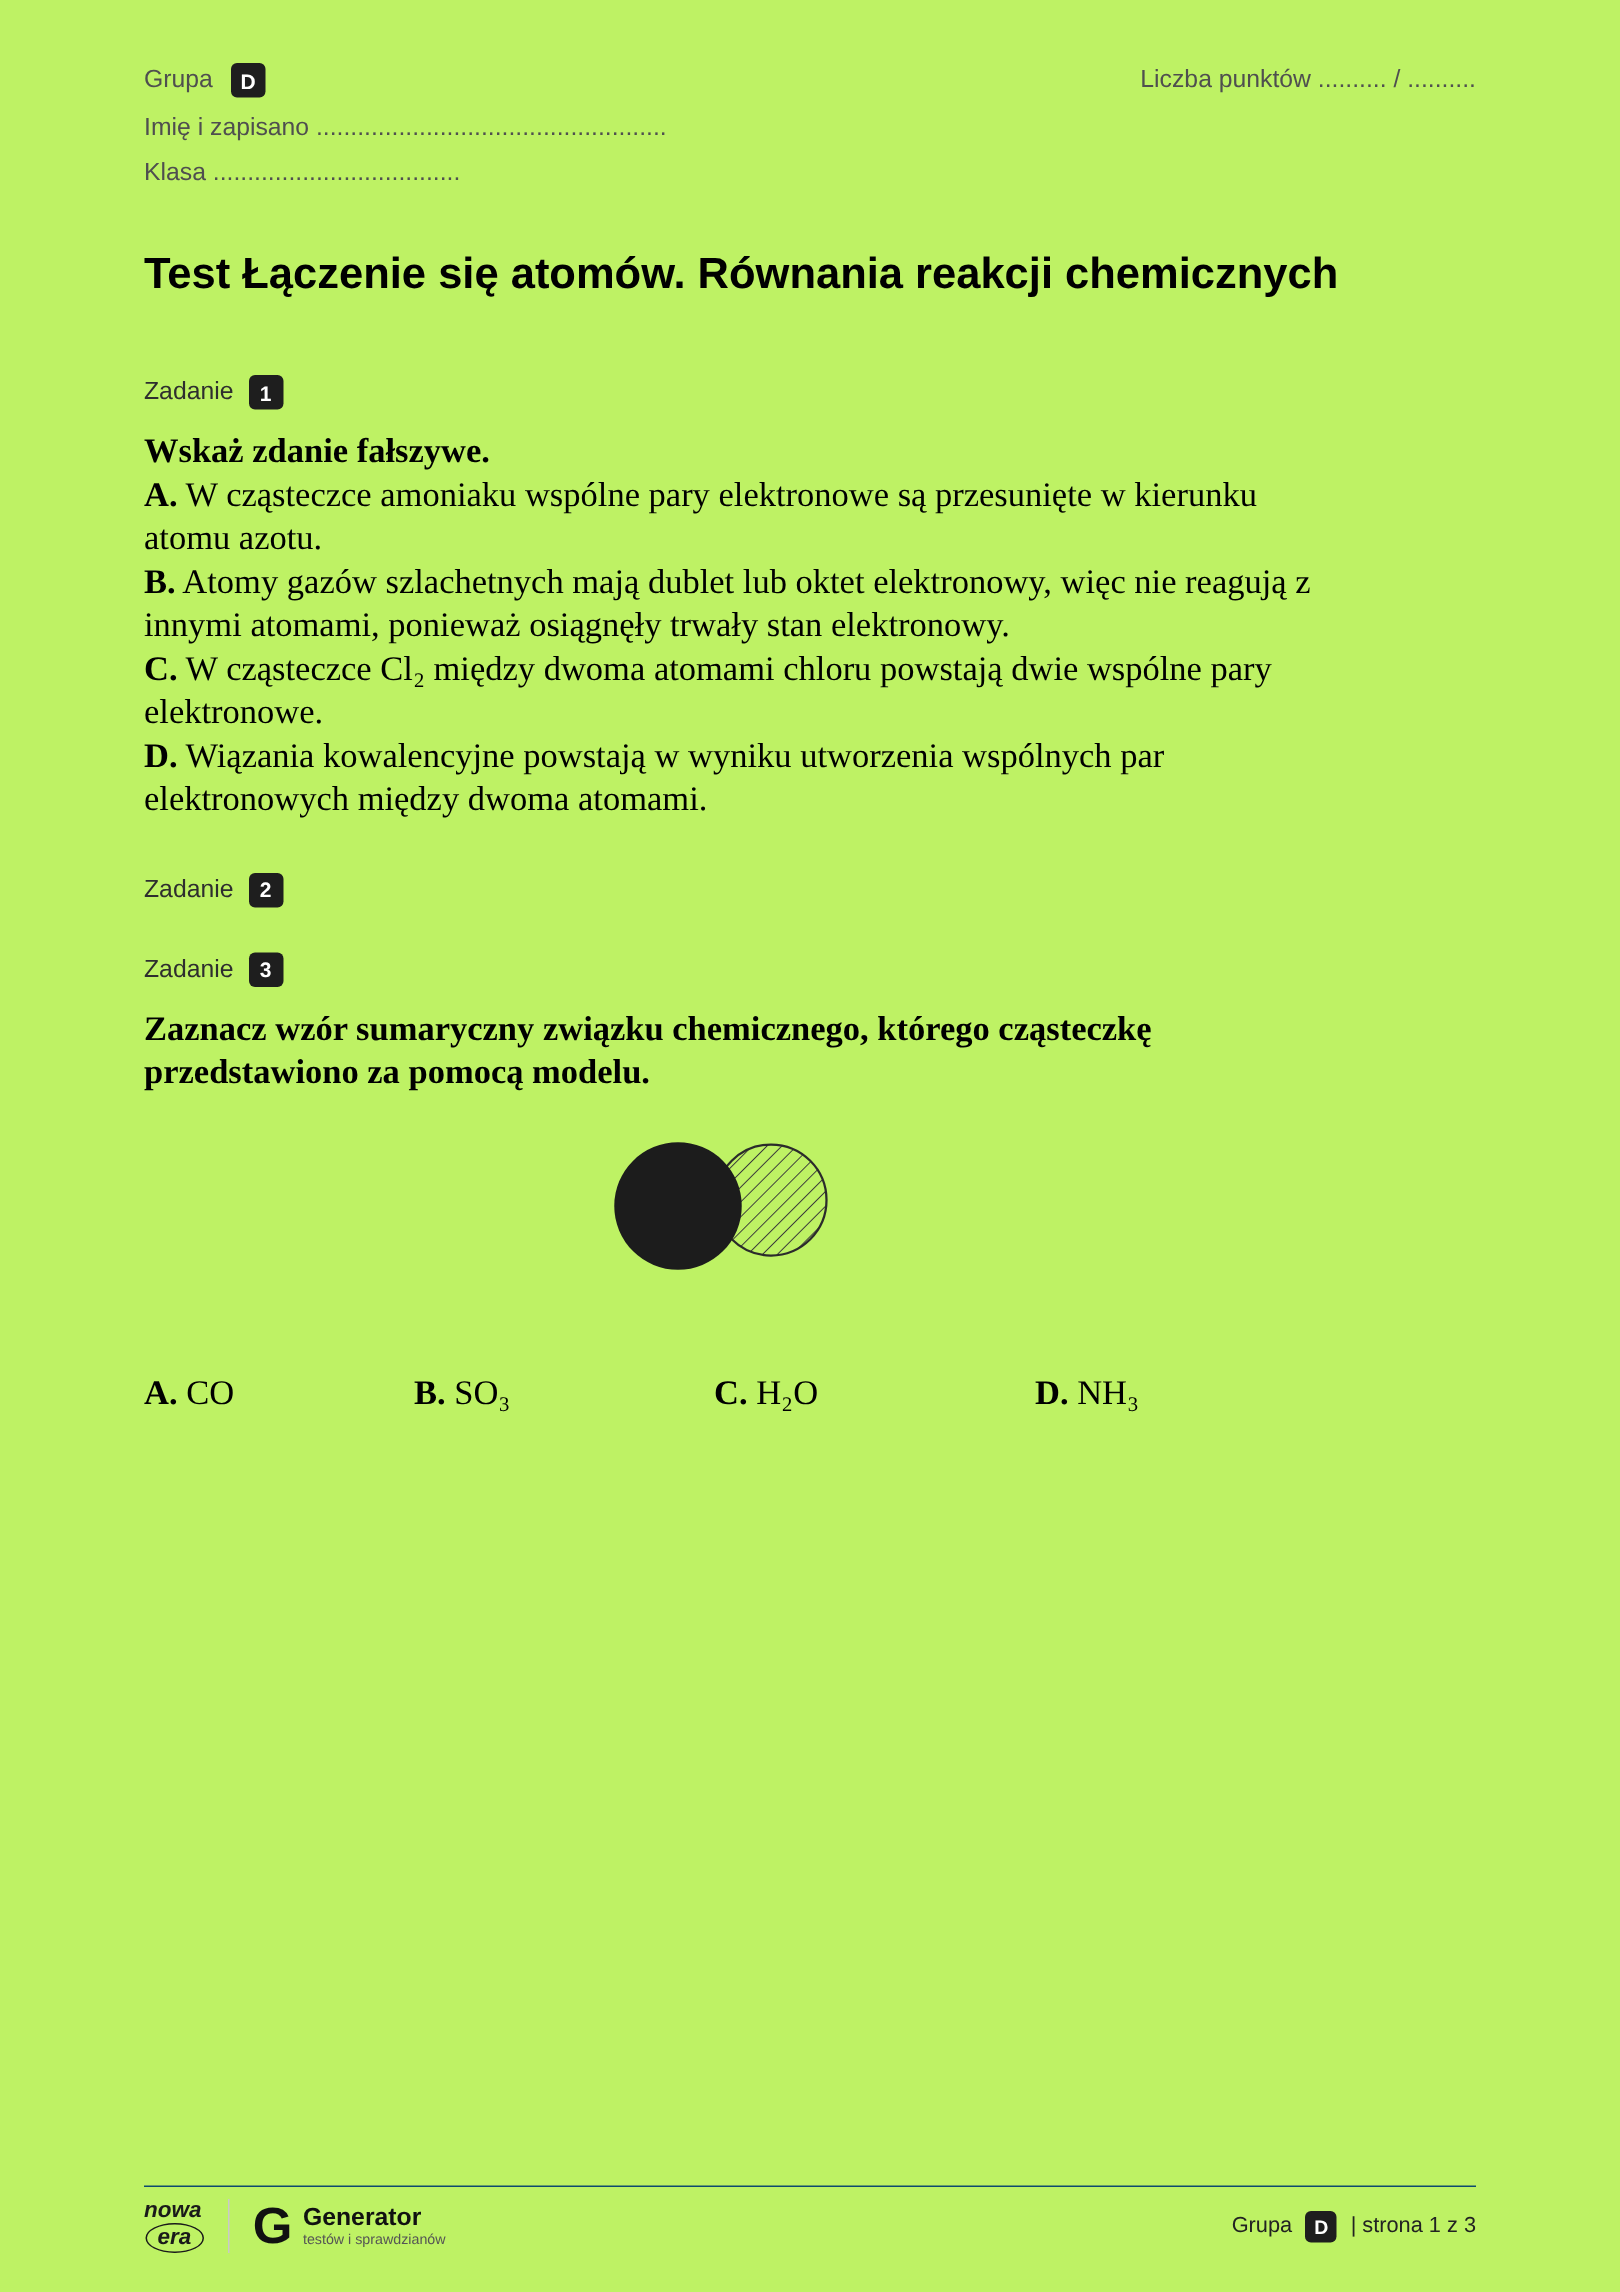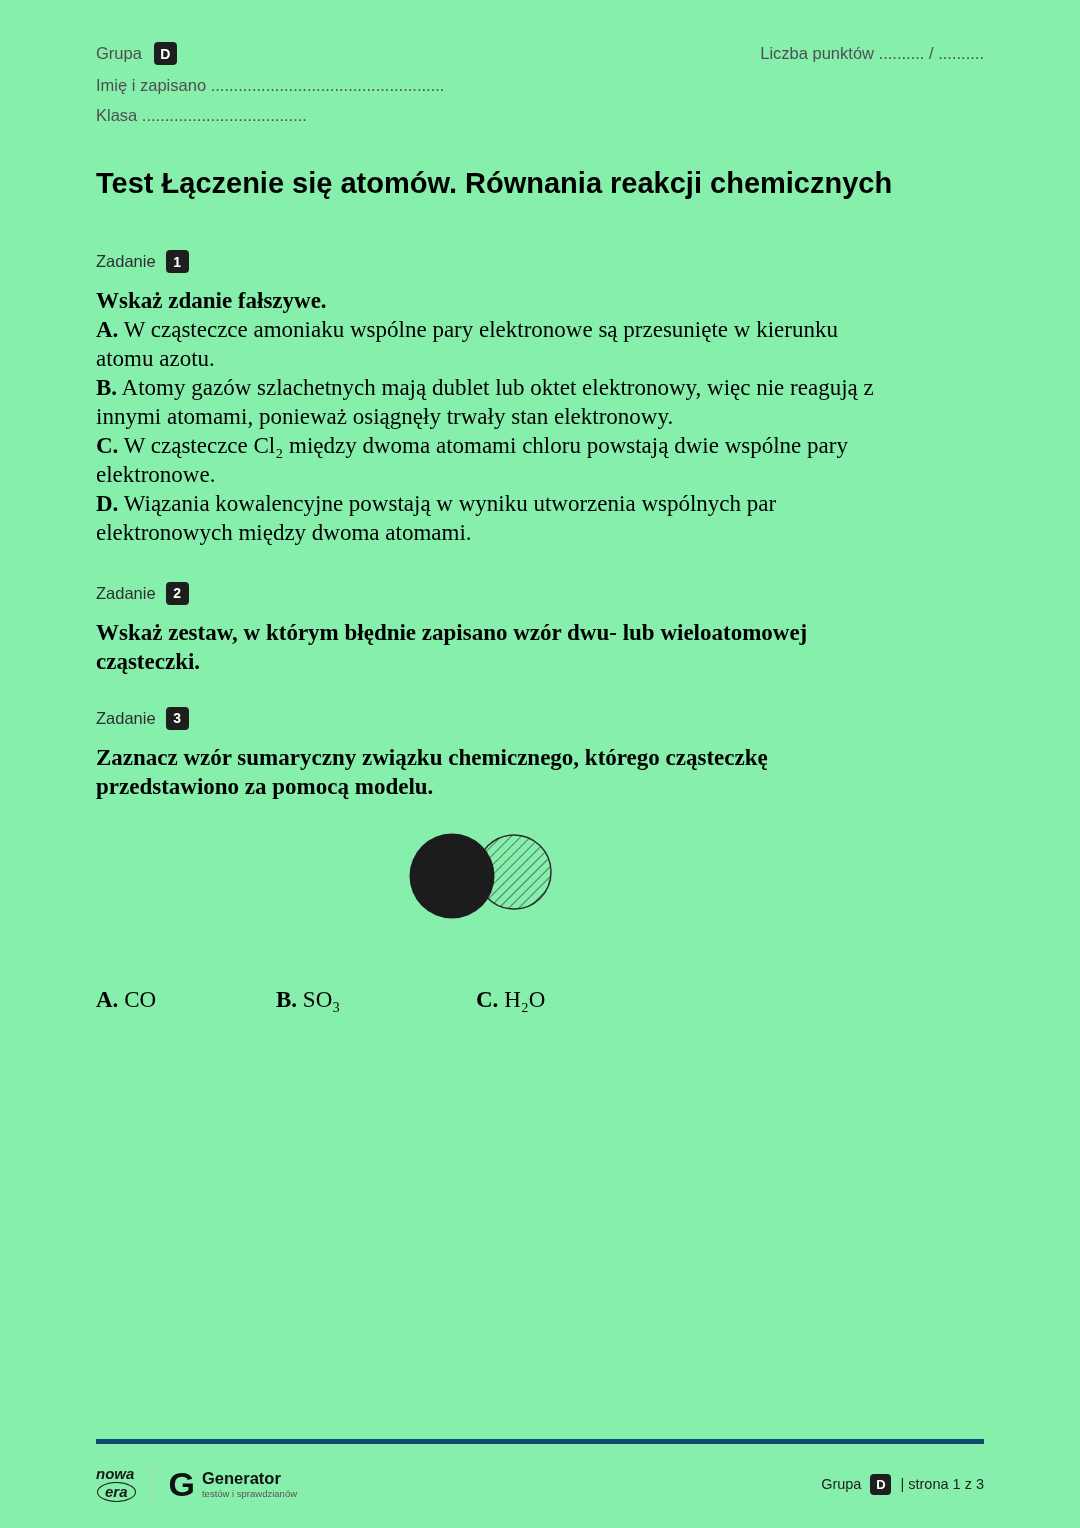--- a/index.html
+++ b/index.html
@@ -1,21 +1,21 @@
 <!DOCTYPE html>
 <html><head>
 <meta charset="utf-8">
 <style>
   * { box-sizing: border-box; }
   html, body { margin: 0; padding: 0; background: #ffffff; }
   .page {
     position: relative;
     width: 1080px;
     height: 1528px;
-    background: #86efac;
+    background: #bef264;
     padding: 42px 96px 0;
     font-family: "Liberation Sans", sans-serif;
     overflow: hidden;
     color: #000;
   }
   
   .hdr-row1 { display: flex; justify-content: space-between; align-items: center; }
   .hdr-left { display: flex; align-items: center; gap: 12px; }
   .muted { color: #4f4f4f; font-size: 16.5px; }
   .hdr-line { margin-top: 11px; }
@@ -41,21 +41,21 @@
   .task1 { margin-top: 50px; }
   .task2 { margin-top: 34px; }
   .task3 { margin-top: 30px; }
   .opts-inline { display: flex; gap: 40px; margin-top: 8px; max-width: none; }
   .opts-wide { display: grid; grid-template-columns: 180px 200px 214px 1fr; margin-top: 62px; max-width: none; }
   
   .molecule { margin: 28px 0 0 312px; width: 150px; height: 90px; }
   
   .footer {
     position: absolute; left: 96px; right: 96px; bottom: 26px;
-    border-top: 5px solid #0c4a6e; padding-top: 22px;
+    border-top: 1px solid #0c4a6e; padding-top: 8px;
     display: flex; justify-content: space-between; align-items: center;
   }
   .f-left { display: flex; align-items: center; gap: 16px; }
   .ne-logo {
     font-style: italic; font-weight: 700; font-size: 15px; line-height: 1;
     color: #1a1a1a; display: flex; flex-direction: column; align-items: flex-start; gap: 1px;
   }
   .ne-era { border: 1.5px solid #1a1a1a; border-radius: 50%; padding: 1px 7px 2px; margin-left: 1px; text-align: right; }
   .v-div { width: 1px; height: 36px; background: #c9c9c9; }
   .gen { display: flex; align-items: center; gap: 7px; }
@@ -93,21 +93,20 @@
     <p class="serif option"><b>B.</b> <span>Atomy gazów szlachetnych mają dublet lub oktet elektronowy, więc nie reagują z innymi atomami, ponieważ osiągnęły trwały stan elektronowy.</span></p>
     <p class="serif option"><b>C.</b> <span>W cząsteczce Cl₂ między dwoma atomami chloru powstają dwie wspólne pary elektronowe.</span></p>
     <p class="serif option"><b>D.</b> <span>Wiązania kowalencyjne powstają w wyniku utworzenia wspólnych par elektronowych między dwoma atomami.</span></p>
   </section>
 
   <section class="task2">
     <div class="task-hdr">
       <span>Zadanie</span>
       <span class="badge">2</span>
     </div>
-    <p class="serif q">Wskaż zestaw, w którym błędnie zapisano wzór dwu- lub wieloatomowej cząsteczki.</p>
   </section>
 
   <section class="task3">
     <div class="task-hdr">
       <span>Zadanie</span>
       <span class="badge">3</span>
     </div>
     <p class="serif q">Zaznacz wzór sumaryczny związku chemicznego, którego cząsteczkę przedstawiono za pomocą modelu.</p>
 
     <svg class="molecule" viewBox="0 0 150 90" width="150" height="90" aria-hidden="true">
@@ -117,20 +116,21 @@
         </pattern>
       </defs>
       <circle cx="106" cy="42" r="37" fill="url(#hatch)" stroke="#2b2b2b" stroke-width="1.5"></circle>
       <circle cx="44" cy="46" r="42.5" fill="#1c1c1c"></circle>
     </svg>
 
     <div class="serif opts-wide">
       <span><b>A.</b> <span>CO</span></span>
       <span><b>B.</b> <span>SO₃</span></span>
       <span><b>C.</b> <span>H₂O</span></span>
+      <span><b>D.</b> <span>NH₃</span></span>
     </div>
   </section>
 
   <footer class="footer">
     <div class="f-left">
       <div class="ne-logo">
         <span>nowa</span>
         <span class="ne-era">era</span>
       </div>
       <div class="v-div"></div>

